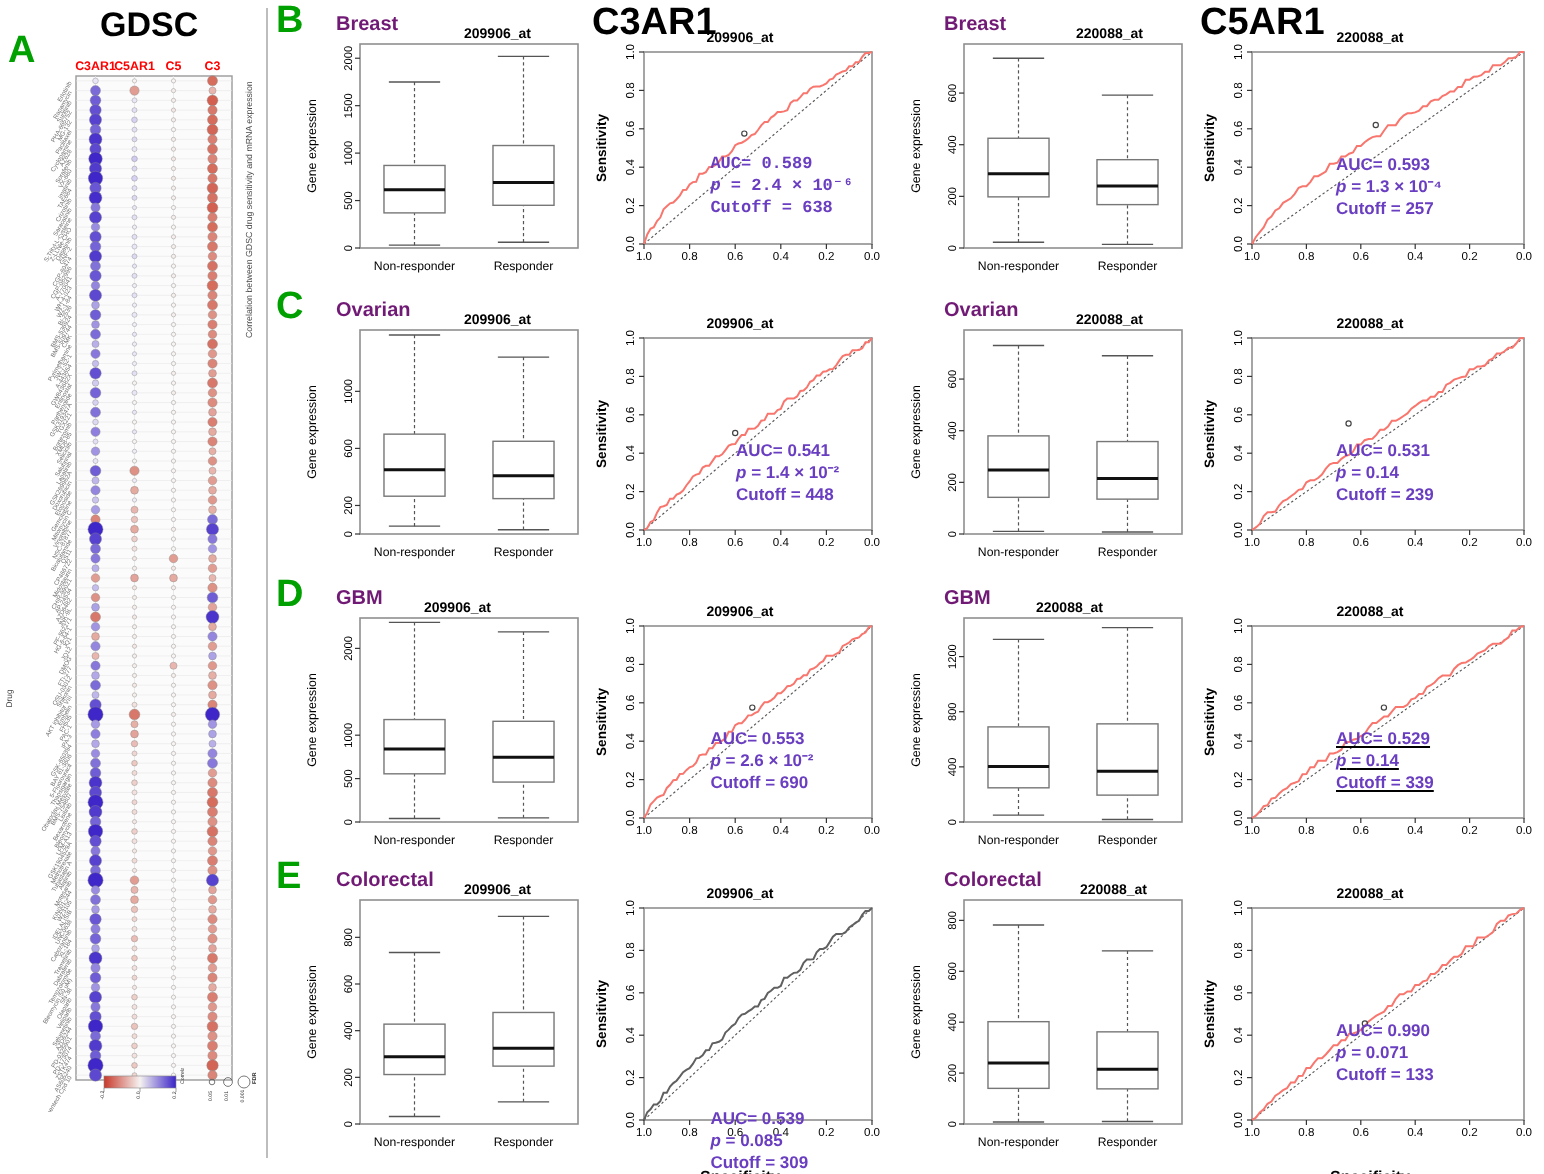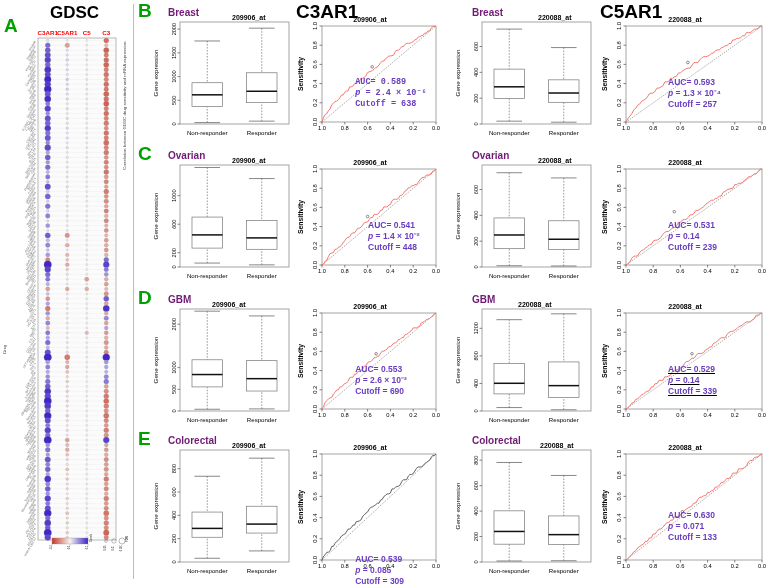--- a/index.html
+++ b/index.html
@@ -1247,18 +1247,18 @@
         <text x="21" y="31.200000000000003" text-anchor="middle" font-size="5.8" fill="#000" font-family="&quot;Liberation Sans&quot;, sans-serif" transform="rotate(-90 21 31.200000000000003)">0.8</text>
         <line x1="23.5" y1="10" x2="26" y2="10" stroke="#333" stroke-width="0.6"></line>
         <text x="21" y="10" text-anchor="middle" font-size="5.8" fill="#000" font-family="&quot;Liberation Sans&quot;, sans-serif" transform="rotate(-90 21 10)">1.0</text>
         <text x="7" y="63" text-anchor="middle" font-size="6.8" font-weight="bold" fill="#000" font-family="&quot;Liberation Sans&quot;, sans-serif" transform="rotate(-90 7 63)">Sensitivity</text>
         <line x1="26" y1="116" x2="162" y2="10" stroke="#555" stroke-width="0.55" stroke-dasharray="1.2,1.2"></line>
         <path d="M26.00 116.00 L27.94 114.86 L29.89 112.26 L31.83 110.61 L33.77 107.89 L35.71 106.77 L37.66 103.89 L39.60 102.62 L41.54 101.11 L43.49 100.12 L45.43 97.26 L47.37 97.26 L49.31 93.95 L51.26 93.92 L53.20 90.00 L55.14 90.00 L57.09 87.30 L59.03 85.10 L60.97 85.10 L62.91 83.25 L64.86 81.00 L66.80 78.59 L68.74 78.59 L70.69 76.16 L72.63 76.16 L74.57 72.89 L76.51 72.73 L78.46 72.04 L80.40 70.91 L82.34 69.14 L84.29 66.69 L86.23 65.26 L88.17 63.86 L90.11 62.83 L92.06 61.84 L94.00 59.04 L95.94 58.92 L97.89 55.37 L99.83 53.13 L101.77 53.13 L103.71 51.72 L105.66 51.72 L107.60 48.44 L109.54 48.44 L111.49 46.70 L113.43 46.20 L115.37 43.00 L117.31 43.00 L119.26 41.42 L121.20 38.54 L123.14 38.54 L125.09 36.26 L127.03 34.42 L128.97 34.42 L130.91 32.89 L132.86 29.10 L134.80 29.10 L136.74 29.10 L138.69 24.74 L140.63 24.74 L142.57 24.74 L144.51 23.49 L146.46 22.04 L148.40 18.00 L150.34 16.41 L152.29 16.41 L154.23 13.72 L156.17 13.06 L158.11 12.83 L160.06 10.90 L162.00 10.00" fill="none" stroke="#f8766d" stroke-width="1"></path>
         <circle cx="82.44" cy="67.77" r="1.3" fill="none" stroke="#444" stroke-width="0.6"></circle>
       </svg>
     </div>
     <div class="abs" style="left:668px;top:510px;">
-      <div class="stat">AUC= 0.630</div>
+      <div class="stat">AUC= 0.990</div>
       <div class="stat"><i>p</i> = 0.071</div>
       <div class="stat">Cutoff = 133</div>
     </div>
     <div class="abs" style="left:600px;top:578px;width:170px;text-align:center;"><span class="axis-title">Specificity</span></div>
   </div>
 
 </body></html>

